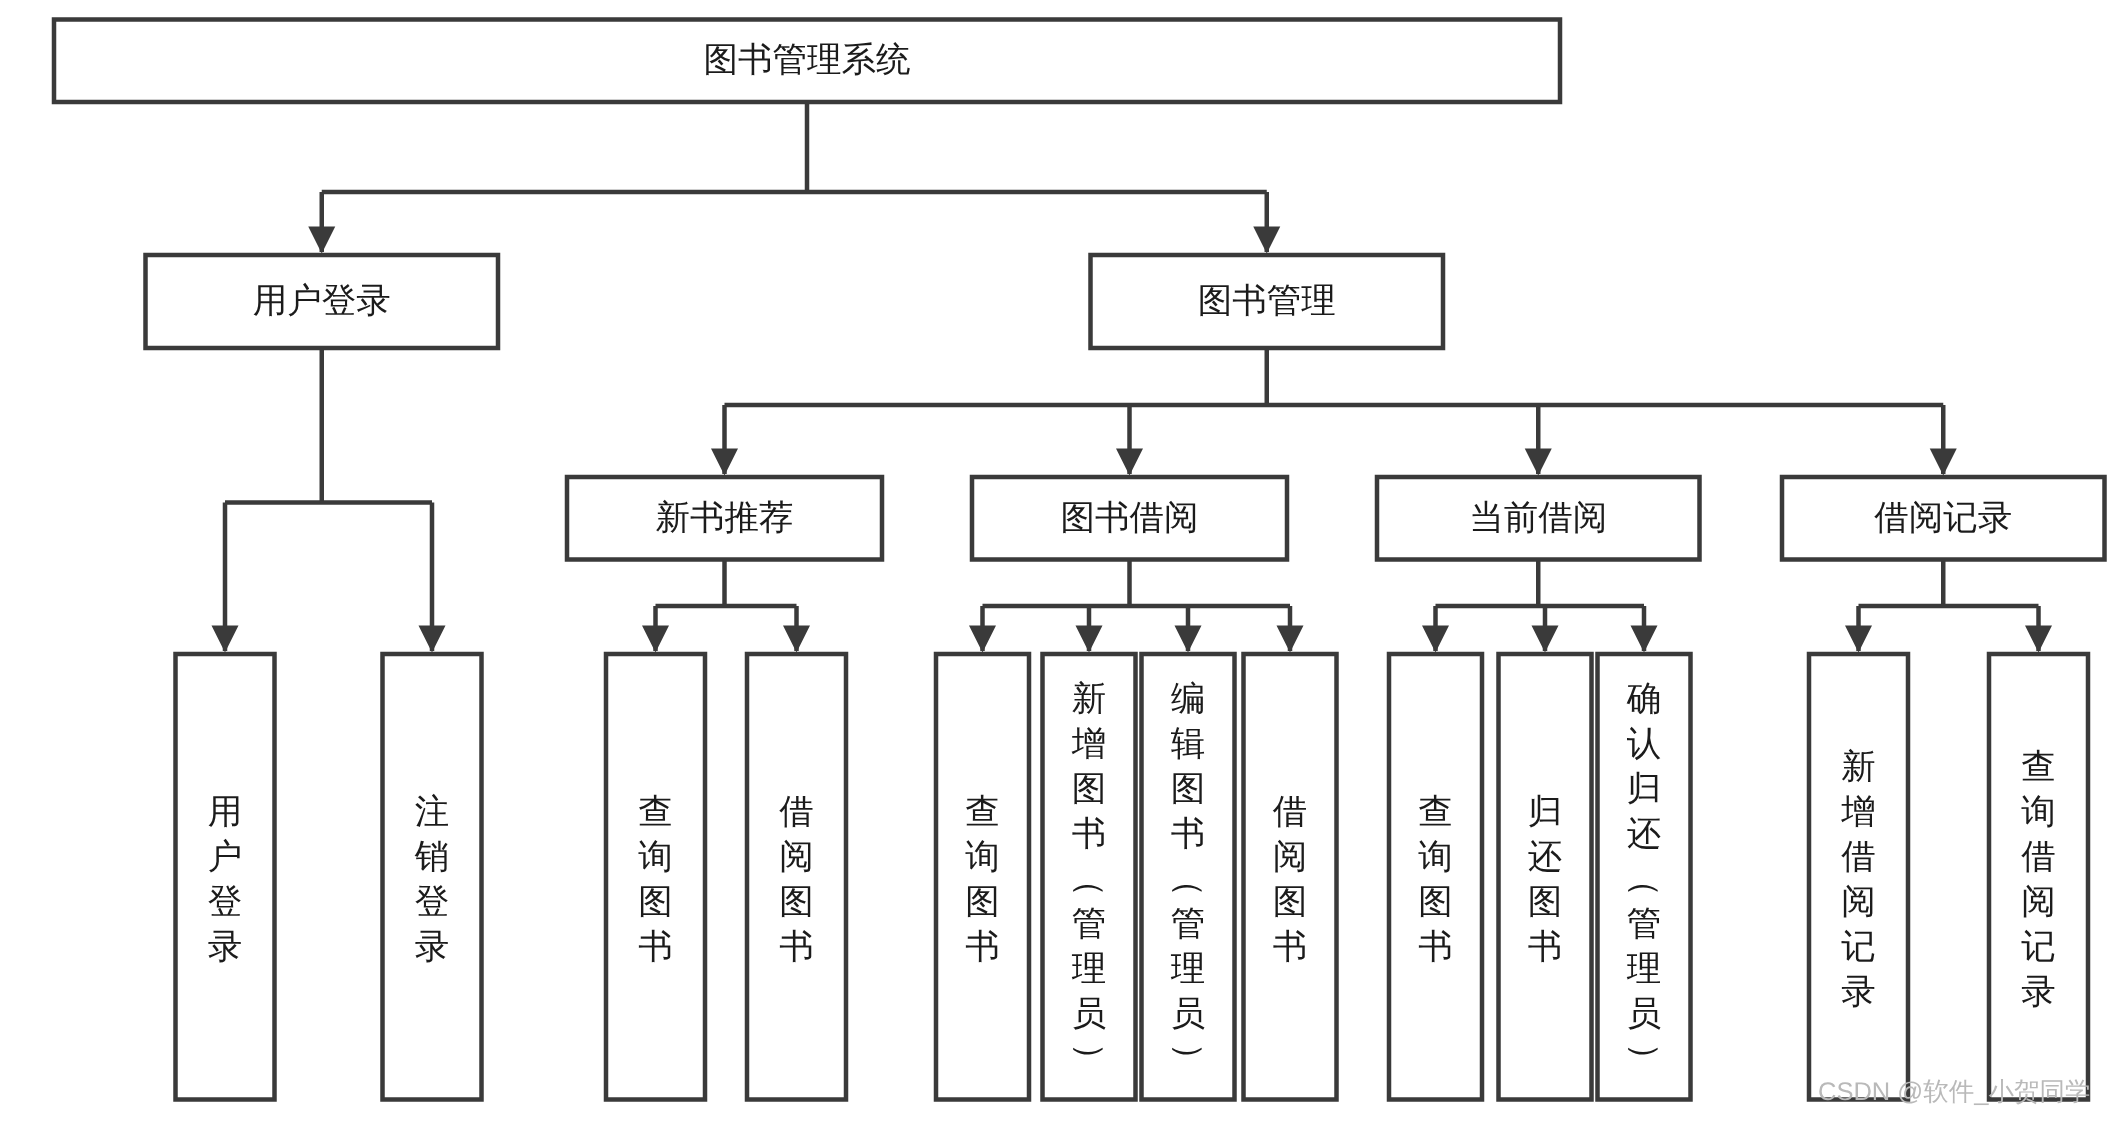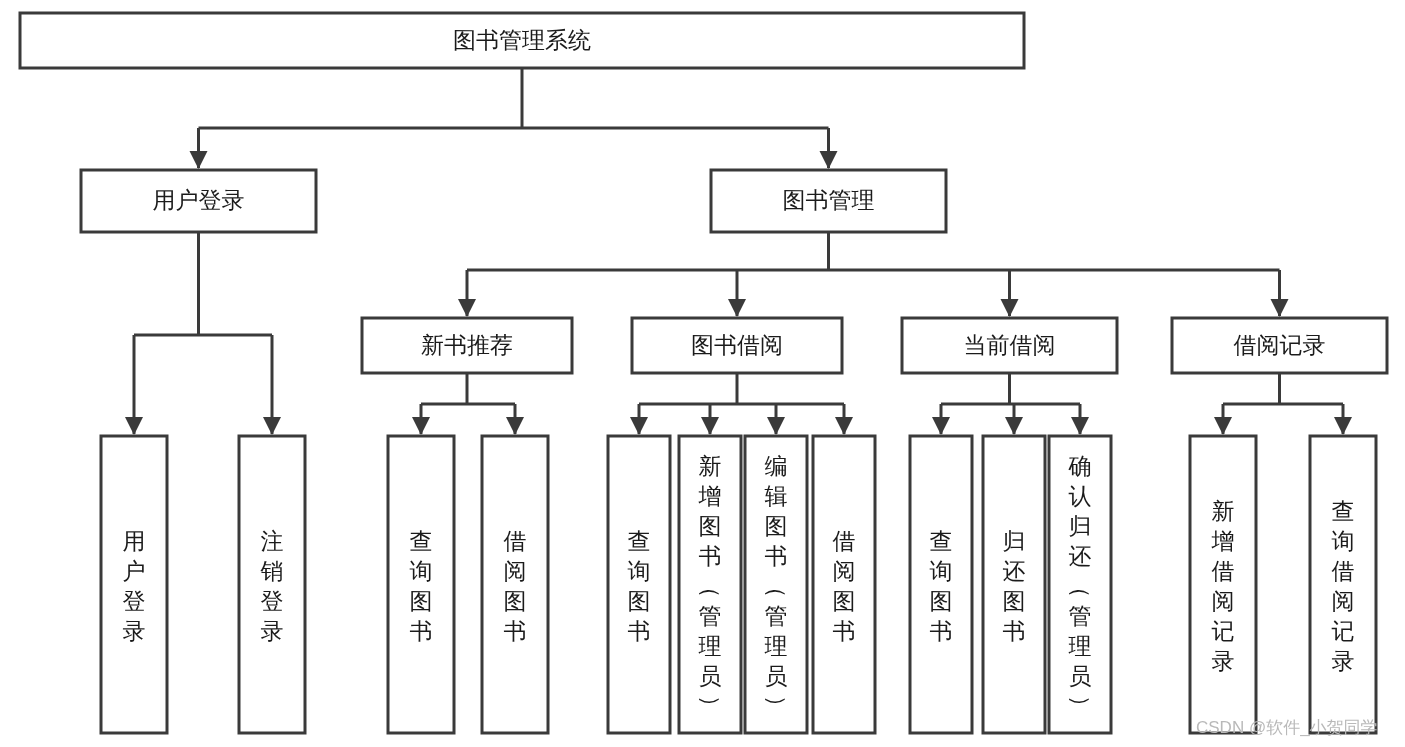--- a/index.html
+++ b/index.html
@@ -9,21 +9,21 @@
   }
   body {
     width: 1405px;
     height: 747px;
     font-family: "Liberation Sans", "DejaVu Sans", sans-serif;
     overflow: hidden;
     position: relative;
   }
   #diagram-root {
     position: absolute;
-    left: 0;
+    left: 16px;
     top: 0;
     width: 1169px;
     height: 747px;
   }
   svg.flow {
     display: block;
     width: 1405px;
     height: 747px;
   }
   .node-box {

